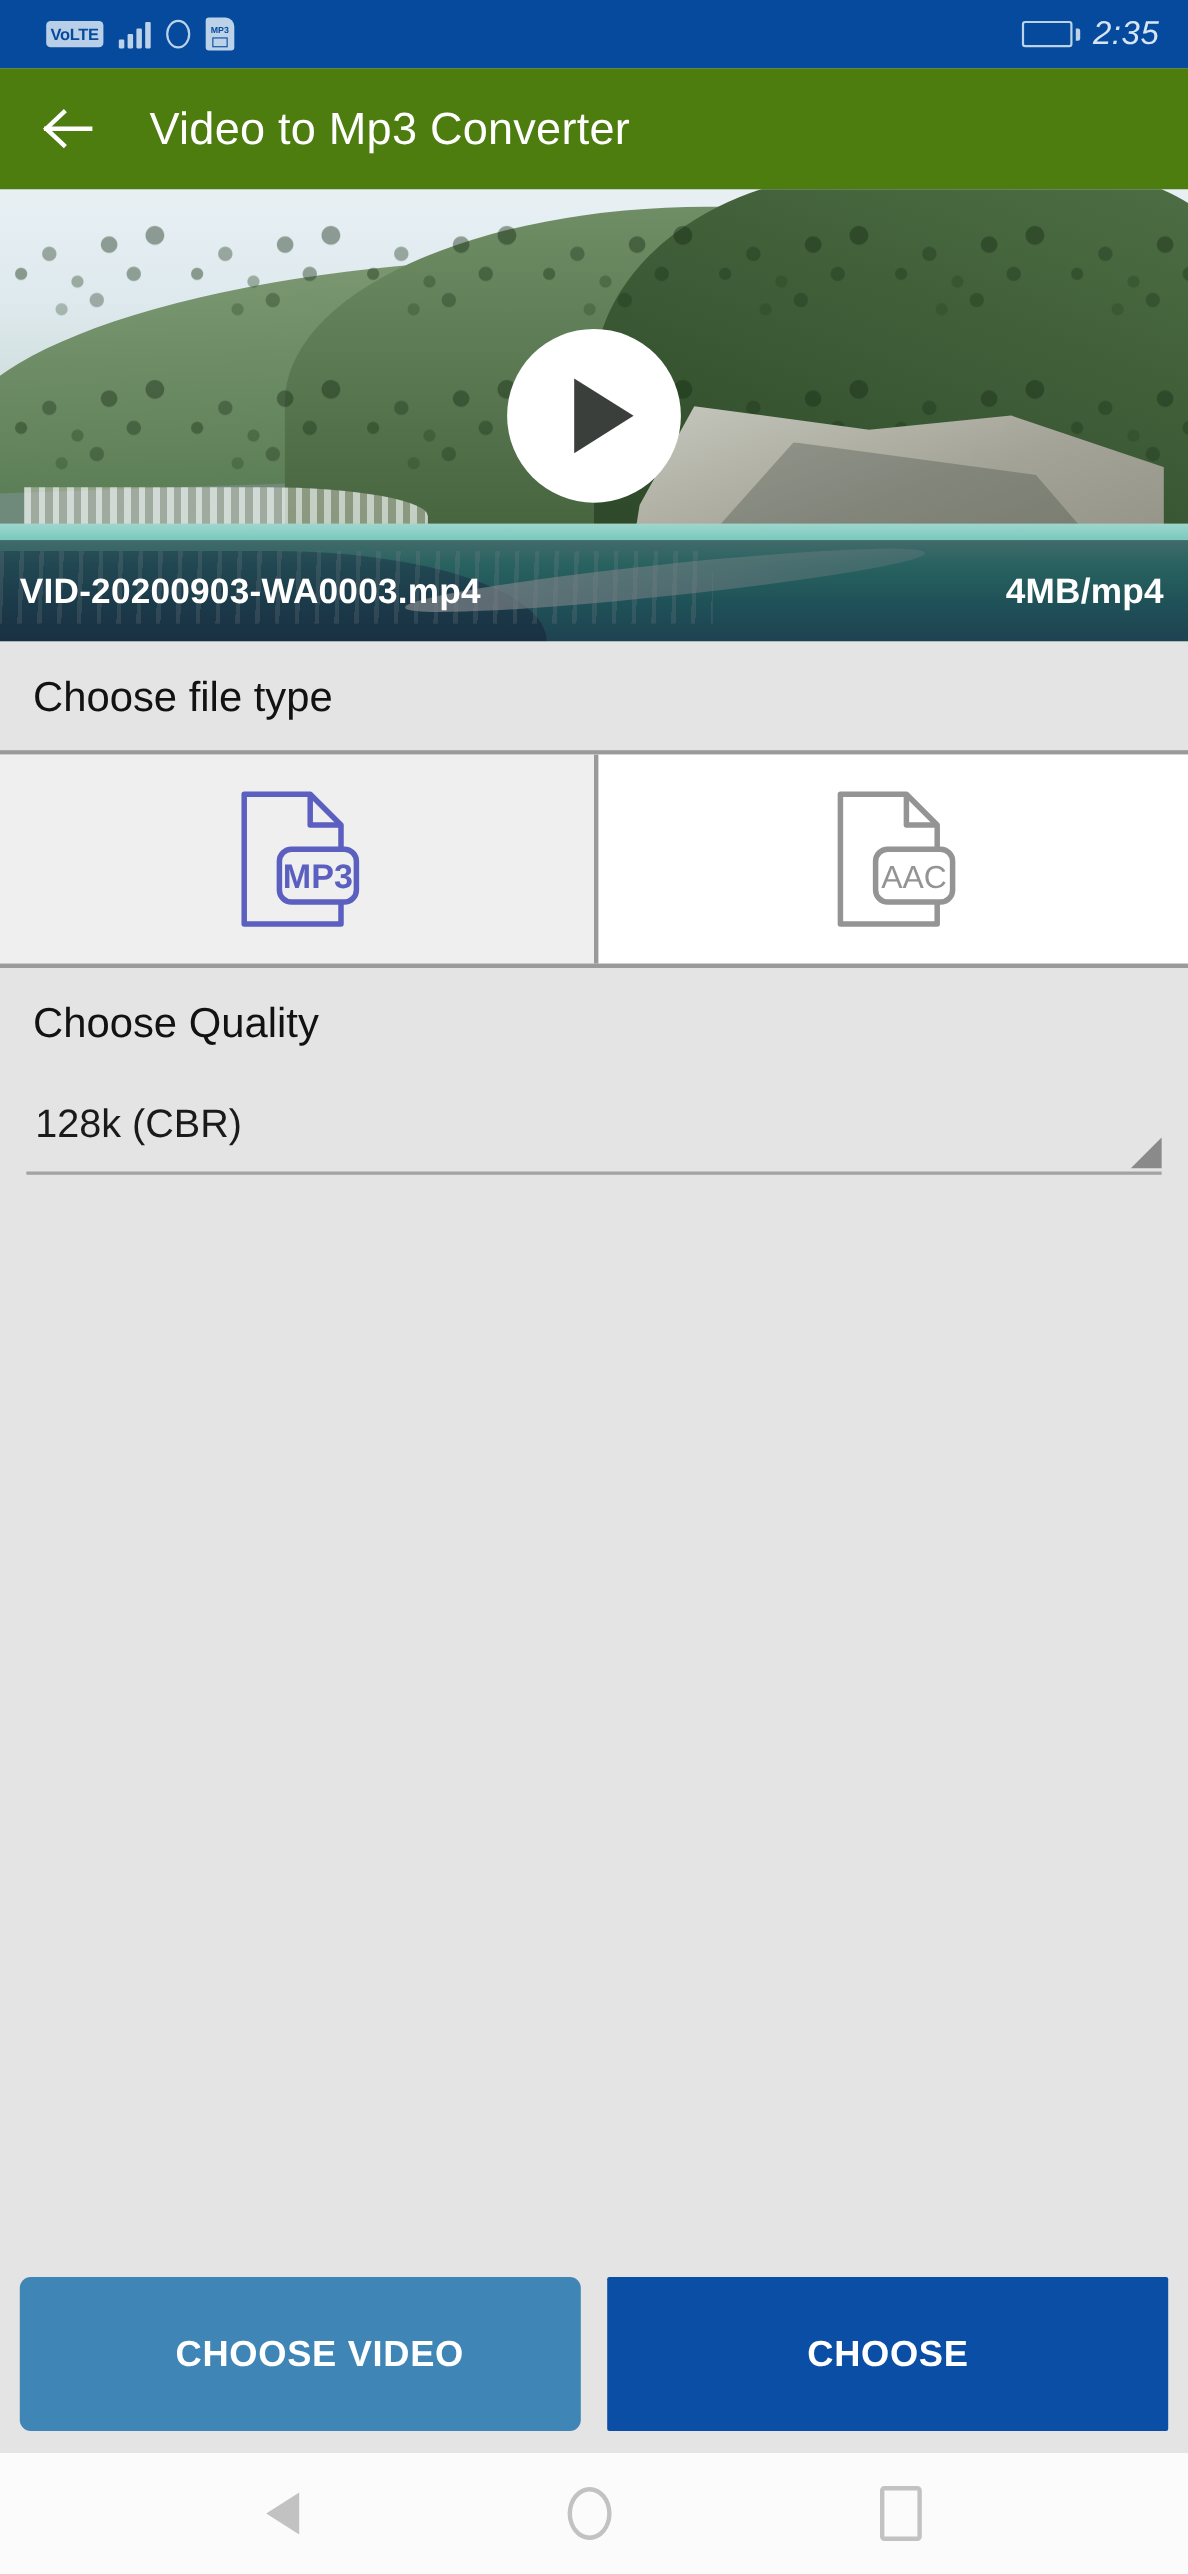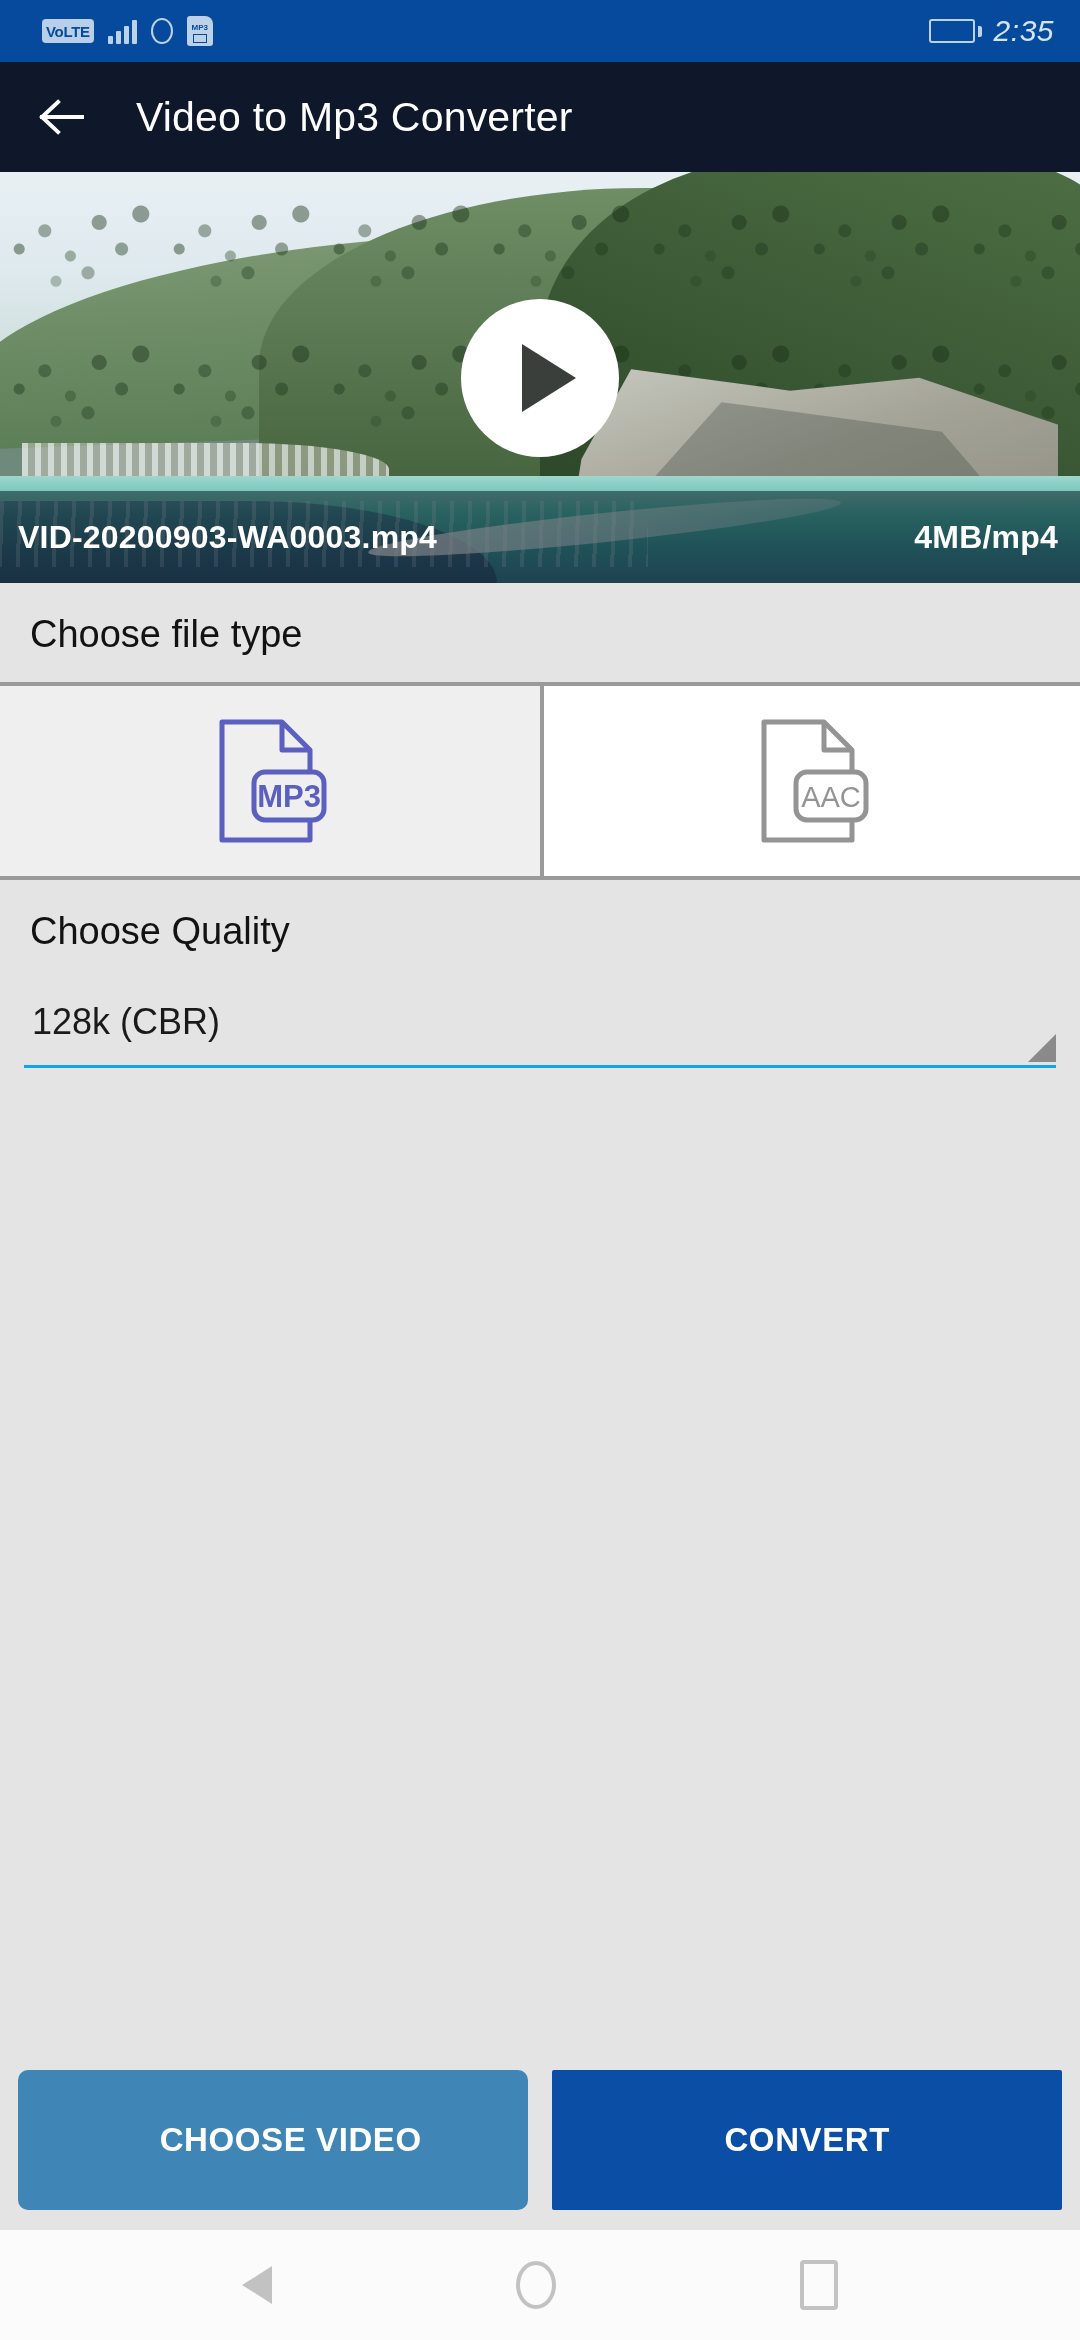--- a/index.html
+++ b/index.html
@@ -98,21 +98,21 @@
     background: #bcd2e8;
     border-radius: 0 2px 2px 0;
     margin-left: 3px;
   }
   .clock { font-size: 30px; color: #d6e4f4; letter-spacing: 0.5px; font-style: italic; }
 
   
   .app-bar {
     height: 110px;
     flex: 0 0 110px;
-    background: #0f172a;
+    background: #4d7c0f;
     display: flex;
     align-items: center;
     padding-left: 36px;
     gap: 48px;
   }
   .back-arrow {
     width: 52px; height: 52px;
     position: relative;
     flex: 0 0 52px;
   }
@@ -266,21 +266,21 @@
     justify-content: center;
   }
   .type-tile.selected { background: #efefef; }
   .type-tile.unselected { background: #ffffff; border-left: 4px solid #9a9a9a; }
 
   
   .quality-block { background: #e4e4e4; }
   .spinner {
     margin: 12px 24px 0 24px;
     position: relative;
-    border-bottom: 3px solid #0ea5e9;
+    border-bottom: 3px solid #a3a3a3;
     padding: 10px 0 22px 8px;
   }
   .spinner-value { font-size: 36px; color: #1a1a1a; }
   .spinner-caret {
     position: absolute;
     right: 0; bottom: 3px;
     width: 0; height: 0;
     border-right: 28px solid #8a8a8a;
     border-top: 28px solid transparent;
   }
@@ -433,21 +433,21 @@
     <div class="spinner">
       <span class="spinner-value">128k (CBR)</span>
       <span class="spinner-caret"></span>
     </div>
   </div>
 
   <div class="spacer"></div>
 
   <div class="button-row">
     <div class="btn btn-choose">CHOOSE VIDEO</div>
-    <div class="btn btn-convert">CONVERT</div>
+    <div class="btn btn-convert">CHOOSE</div>
   </div>
 
   <div class="nav-bar">
     <span class="nav-back"></span>
     <span class="nav-home"></span>
     <span class="nav-recent"></span>
   </div>
 
 </div>
 

